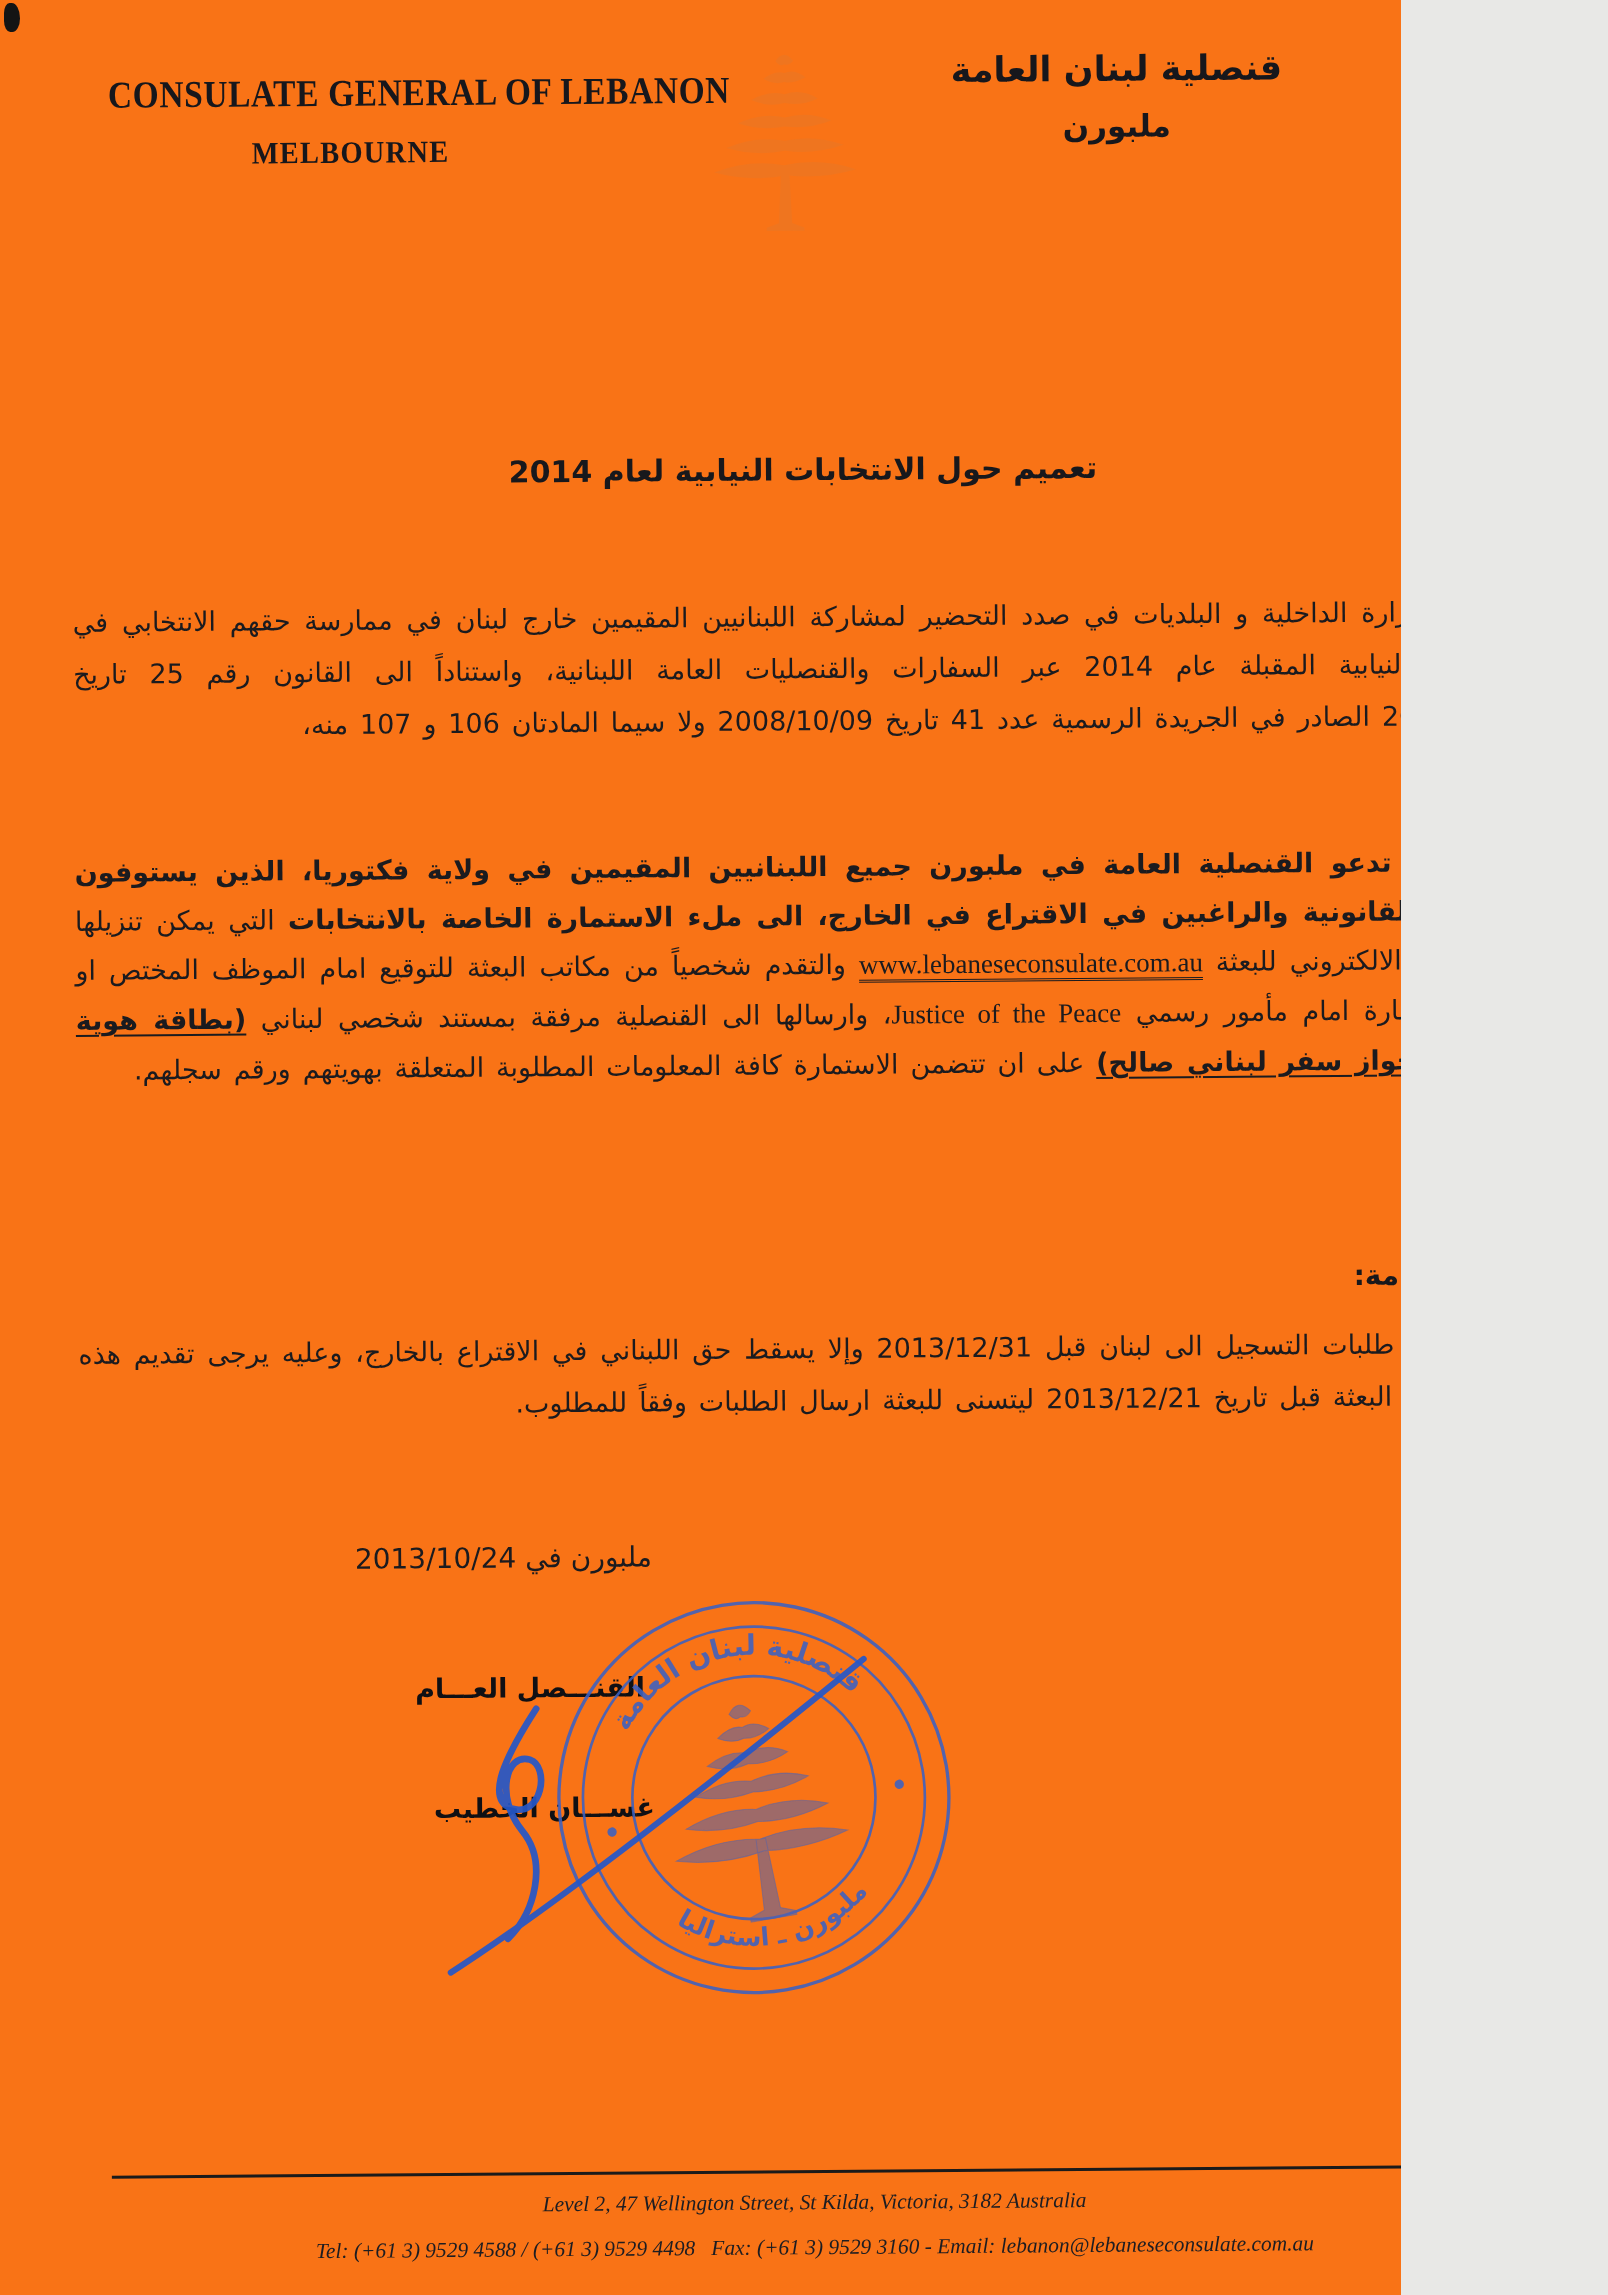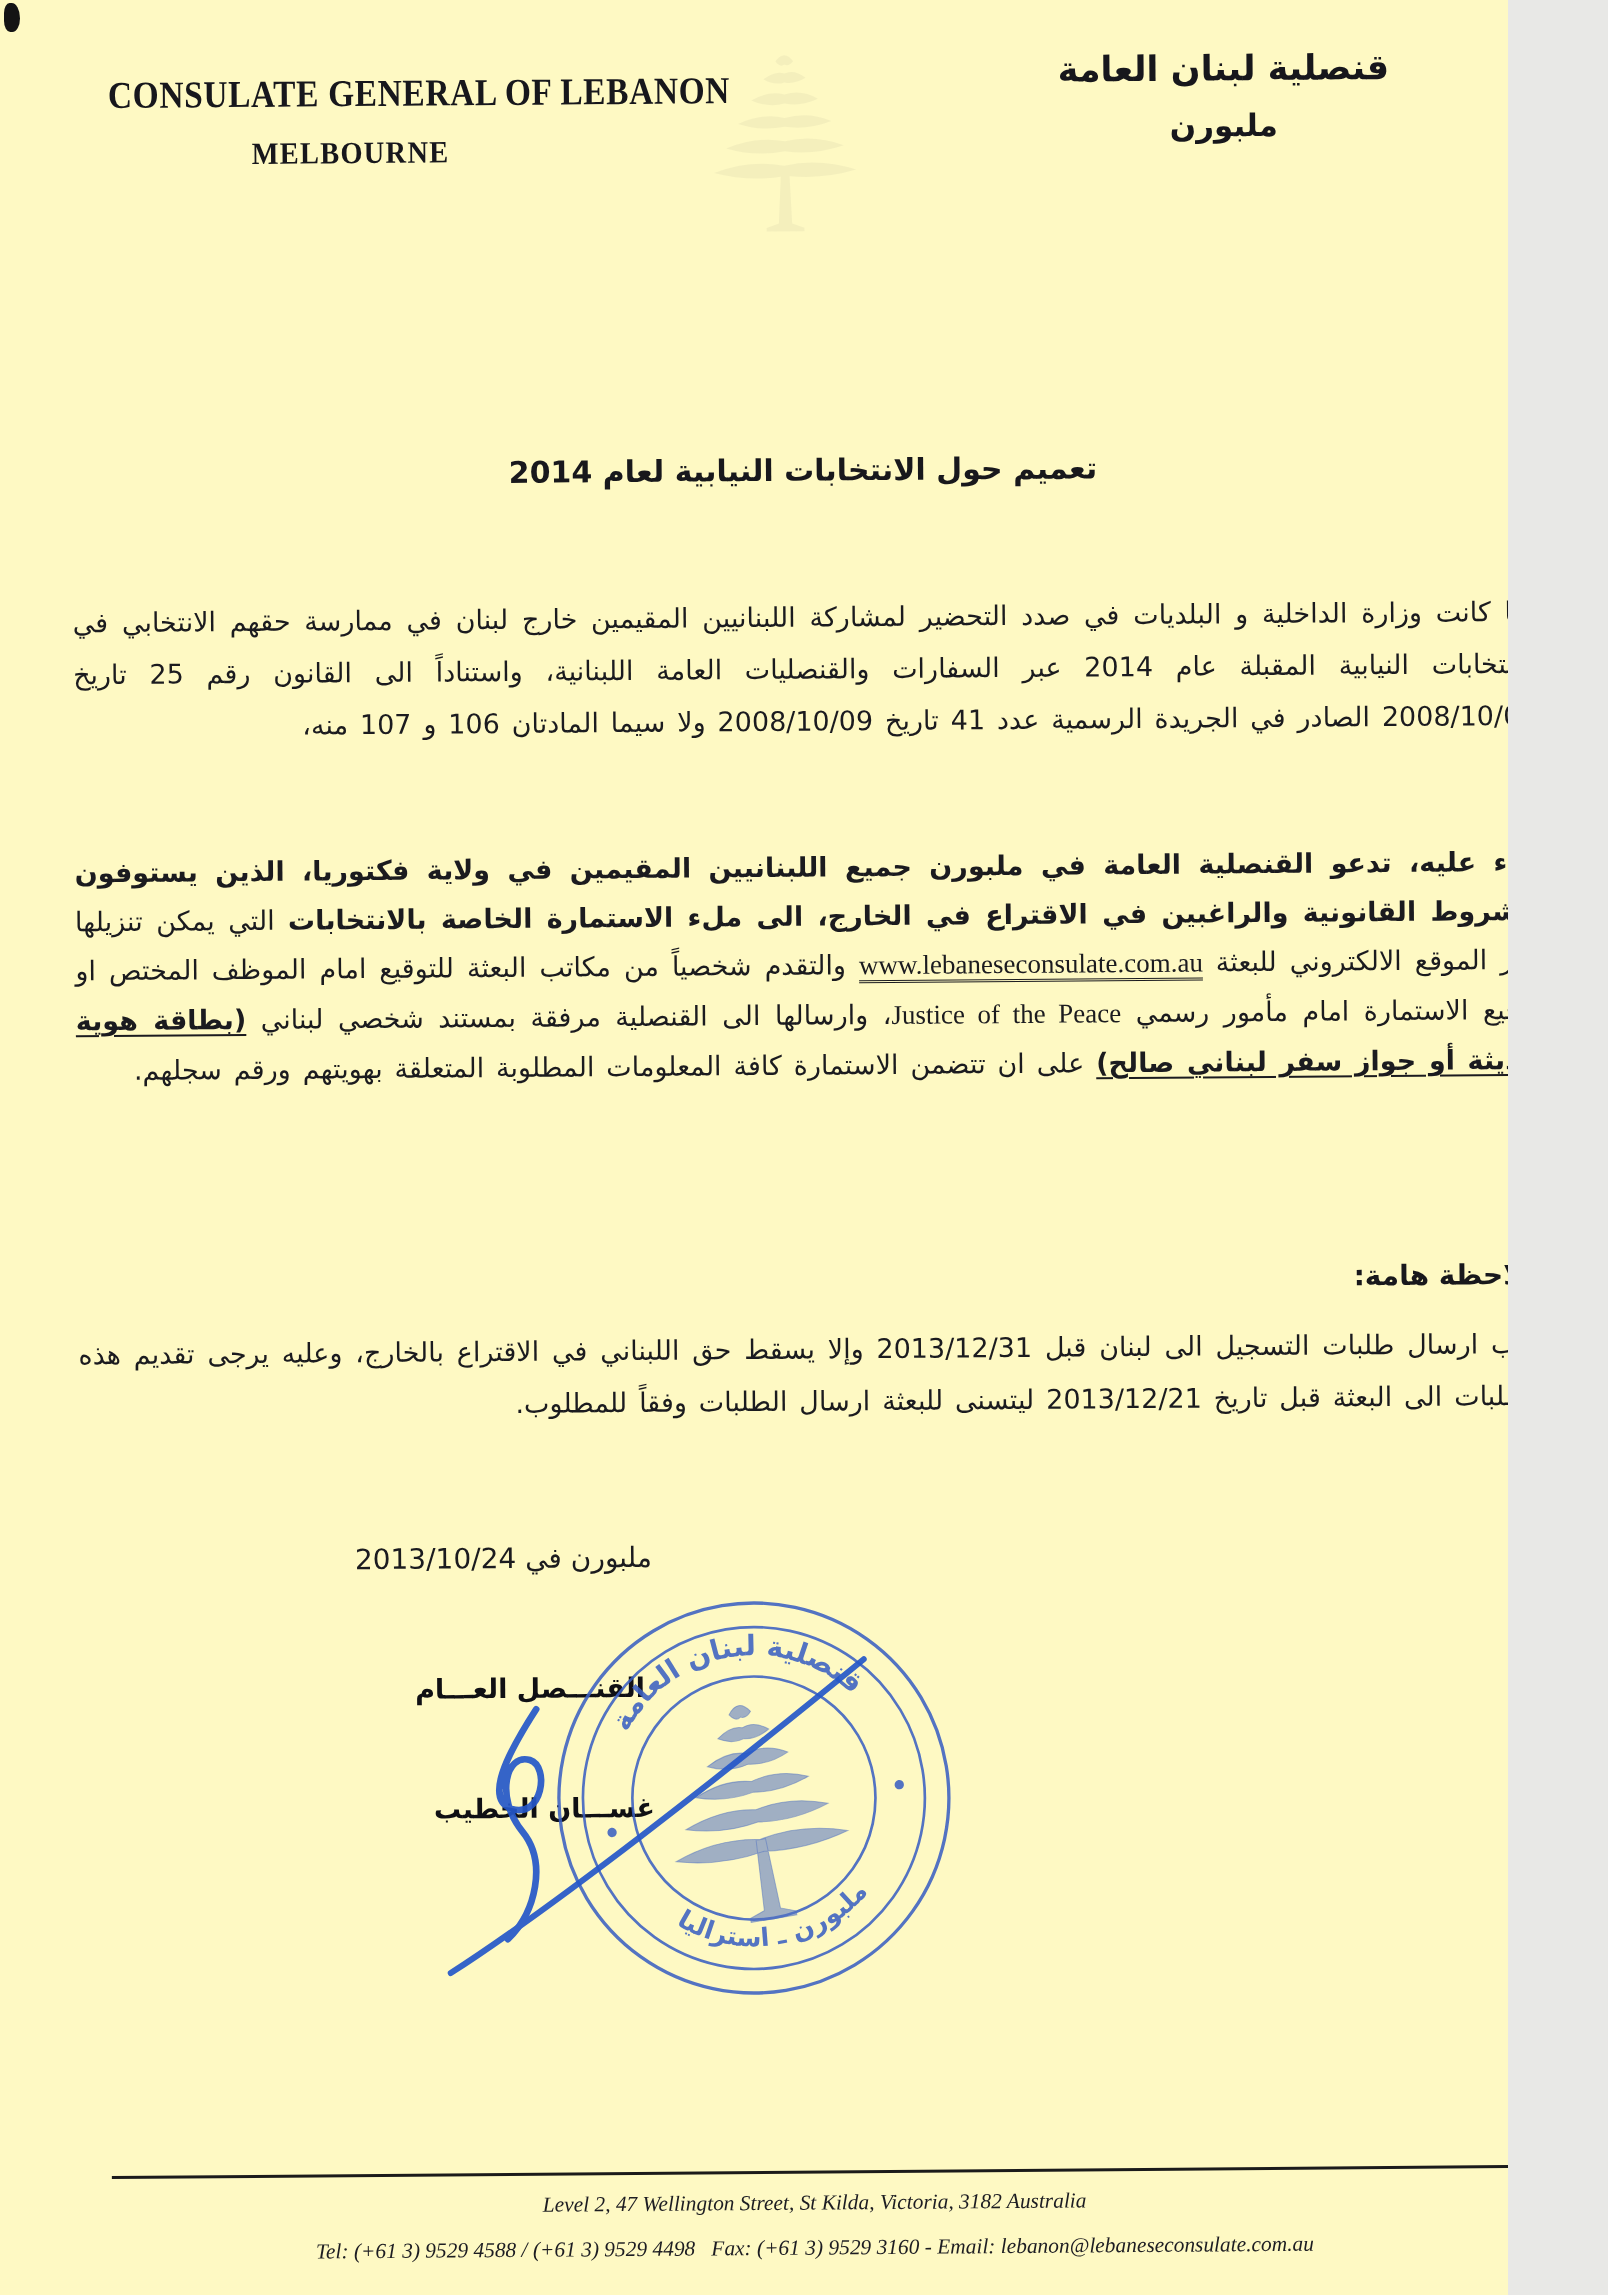--- a/index.html
+++ b/index.html
@@ -1,17 +1,17 @@
 <!DOCTYPE html>
 <html style="font-size:10.7px"><head>
 <meta charset="utf-8">
 <style>
   html,body{margin:0;padding:0;background:#e8e8e6;}
   .page{
-    position:relative;width:1508px;height:2295px;background:#fef9c3;
+    position:relative;width:1401px;height:2295px;background:#f97316;
     overflow:hidden;font-family:"DejaVu Sans",sans-serif;color:#1c1c1c;
   }
   .sheet{position:absolute;inset:0;transform:rotate(-0.45deg);transform-origin:50% 40%;}
   
   .speck{position:absolute;left:4px;top:2.7px;width:16px;height:29px;background:#141414;border-radius:40% 60% 55% 45%;}
   
   .hdr-en{position:absolute;left:72px;top:68px;width:568px;text-align:center;
     font-family:"Liberation Serif",serif;font-weight:bold;color:#17171c;}
   .hdr-en .l1{font-size:38px;display:inline-block;transform:scaleX(.88);white-space:nowrap;letter-spacing:0.7px;}
   .hdr-en .l2{font-size:31px;display:inline-block;transform:scaleX(.92);margin-top:20px;letter-spacing:1.3px;}

